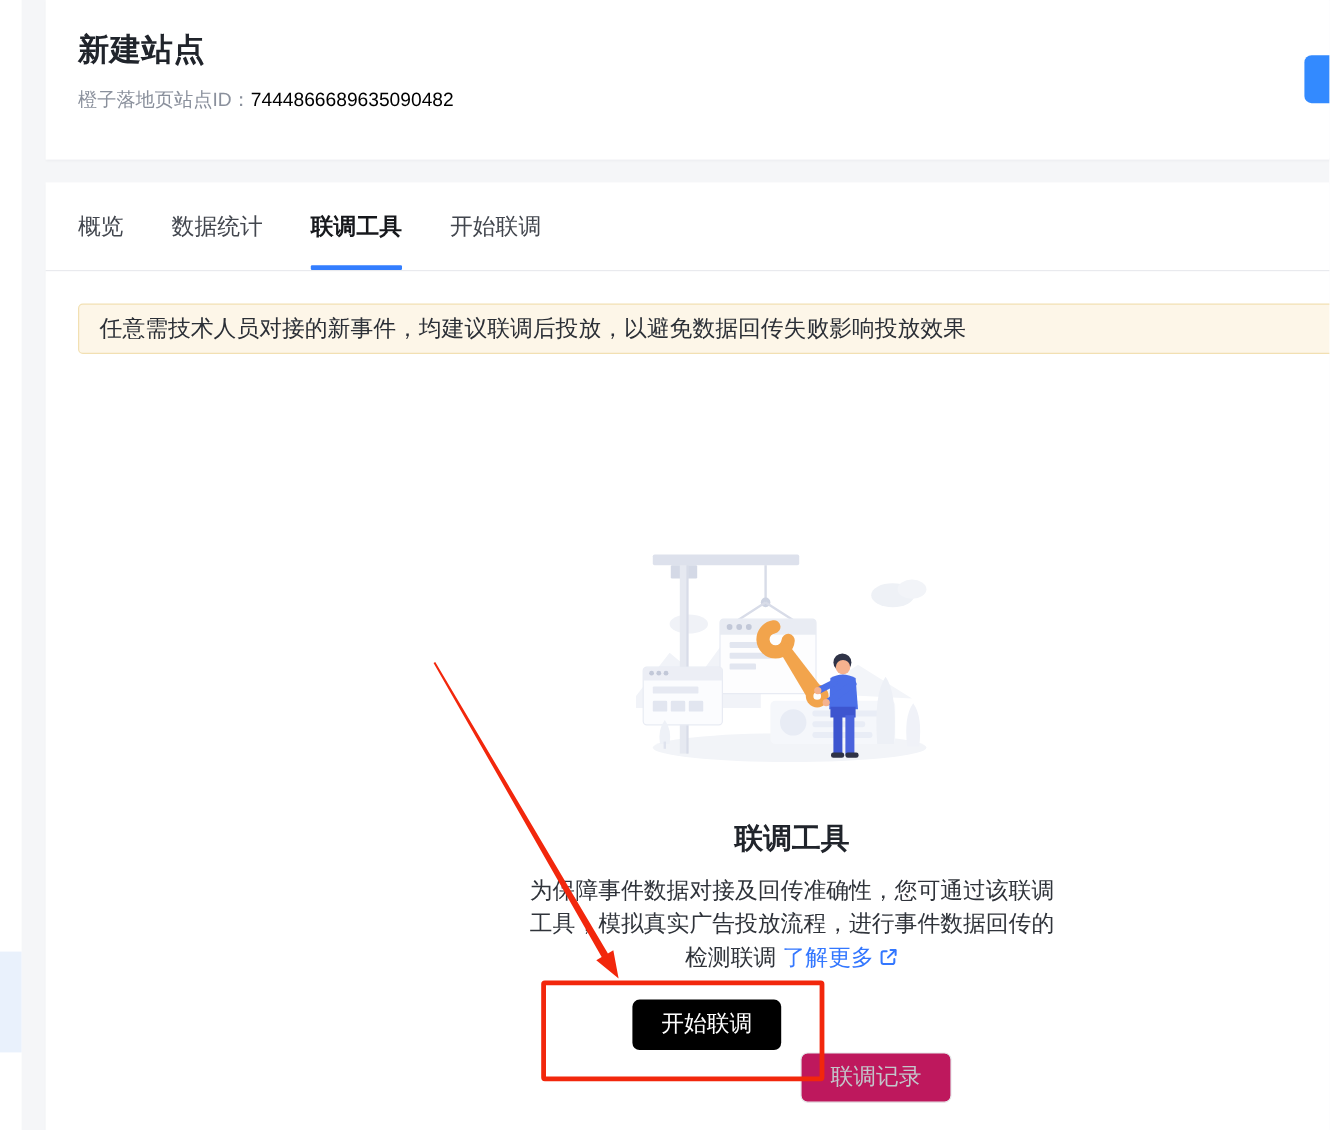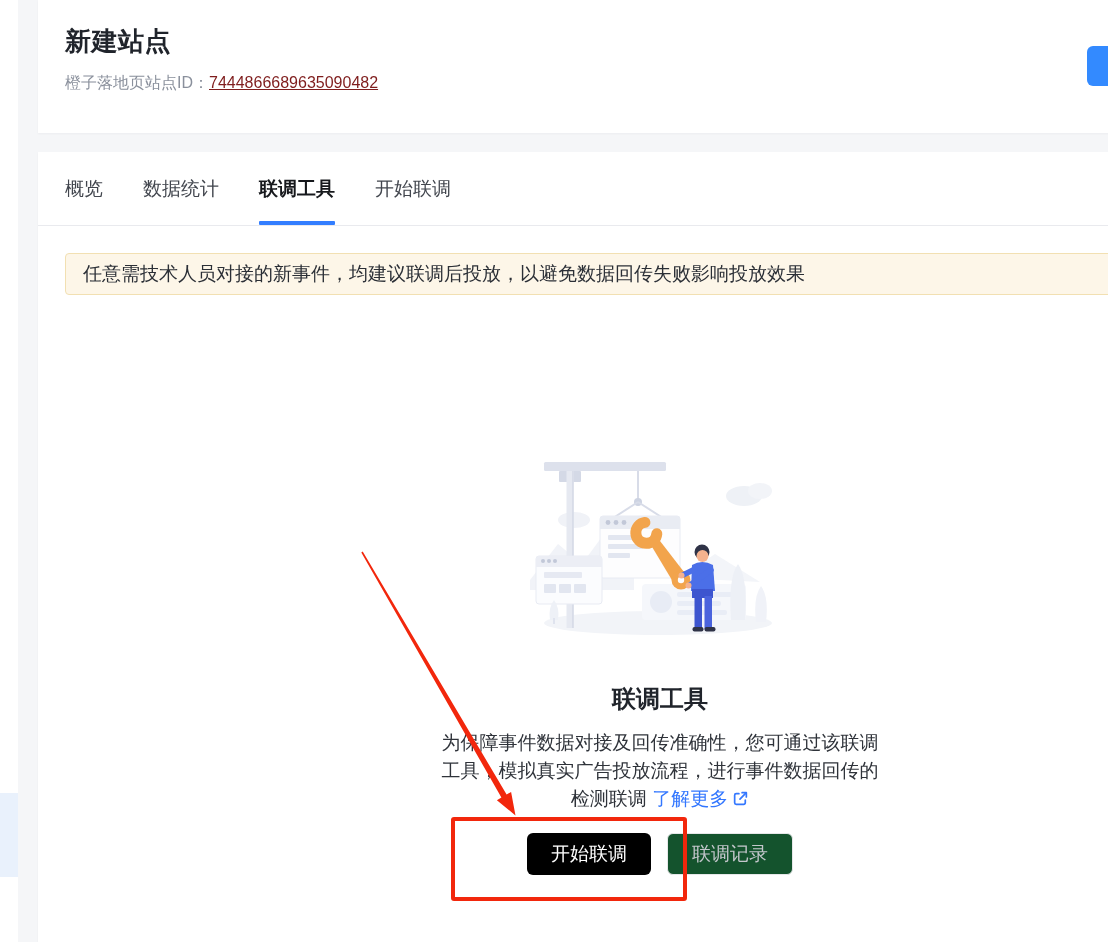--- a/index.html
+++ b/index.html
@@ -10,21 +10,21 @@
     color:#2b2f36;
   }
   
   .side-rail{position:absolute;left:0;top:0;width:18px;height:100%;background:#ffffff;z-index:3;}
   .side-rail-active{position:absolute;left:0;top:793px;width:18px;height:84px;background:#e9f1fc;}
   
   .header-card{position:absolute;left:38px;top:0;right:-40px;height:133px;background:#fff;box-shadow:0 1px 2px rgba(31,35,41,.04);}
   .page-title{margin:0;padding:24px 0 0 27px;font-size:26px;font-weight:bold;color:#20242b;letter-spacing:.5px;}
   .page-sub{padding:14px 0 0 27px;font-size:16px;}
   .page-sub .lbl{color:#8a909c;}
-  .page-sub .val{color:#7f1d1d;text-decoration:underline;}
+  .page-sub .val{color:#000000;}
   .corner-btn{position:absolute;left:1049px;top:46px;width:70px;height:40px;border-radius:6px;background:#338aff;border:none;cursor:pointer;}
   
   .content-card{position:absolute;left:38px;top:152px;right:-40px;bottom:-10px;background:#fff;box-shadow:0 1px 2px rgba(31,35,41,.04);}
   .tab-bar{display:flex;align-items:stretch;height:73px;padding:0 27px;gap:40px;border-bottom:1px solid #e9eaee;}
   .tab{display:flex;align-items:center;font-size:19px;color:#42464e;position:relative;cursor:pointer;white-space:nowrap;}
   .tab.active{font-weight:bold;color:#16181c;}
   .tab.active::after{content:"";position:absolute;left:0;right:0;bottom:0;height:4px;background:#337eff;border-radius:1px;}
   .alert{
     margin:27px 27px 0 27px;height:42px;box-sizing:border-box;
     background:#fdf6e8;border:1px solid #f2e0b2;border-radius:4px;
@@ -34,21 +34,21 @@
   
   .empty-state{position:absolute;left:372px;top:306px;width:500px;display:flex;flex-direction:column;align-items:center;}
   .illus{width:260px;height:185px;}
   .es-title{margin-top:40px;font-size:24px;font-weight:bold;color:#20242b;}
   .es-desc{margin:14px 0 0 0;width:448px;text-align:center;font-size:19px;line-height:28px;color:#2f333a;}
   .es-link{color:#3377ff;text-decoration:none;cursor:pointer;}
   .ext-ico{width:17px;height:17px;vertical-align:-2px;margin-left:4px;}
   .es-buttons{margin-top:20px;display:flex;gap:16px;}
   .btn{height:42px;border-radius:6px;font-size:19px;font-family:inherit;cursor:pointer;padding:0 24px;line-height:40px;}
   .btn-primary{background:#000000;color:#fff;border:none;}
-  .btn-secondary{background:#14532d;color:#c3c6cb;border:1px solid #e6e7e9;cursor:not-allowed;}
+  .btn-secondary{background:#be185d;color:#c3c6cb;border:1px solid #e6e7e9;cursor:not-allowed;margin-top:44px;}
   
   .anno-rect{position:absolute;left:451px;top:817px;width:236px;height:84px;border:4px solid #f2270c;border-radius:3px;z-index:20;pointer-events:none;box-sizing:border-box;}
   .anno-arrow{position:absolute;left:0;top:0;width:1108px;height:942px;z-index:20;pointer-events:none;}
 </style>
 </head>
 <body>
 
 <div class="screen">
 
   <div class="side-rail">

